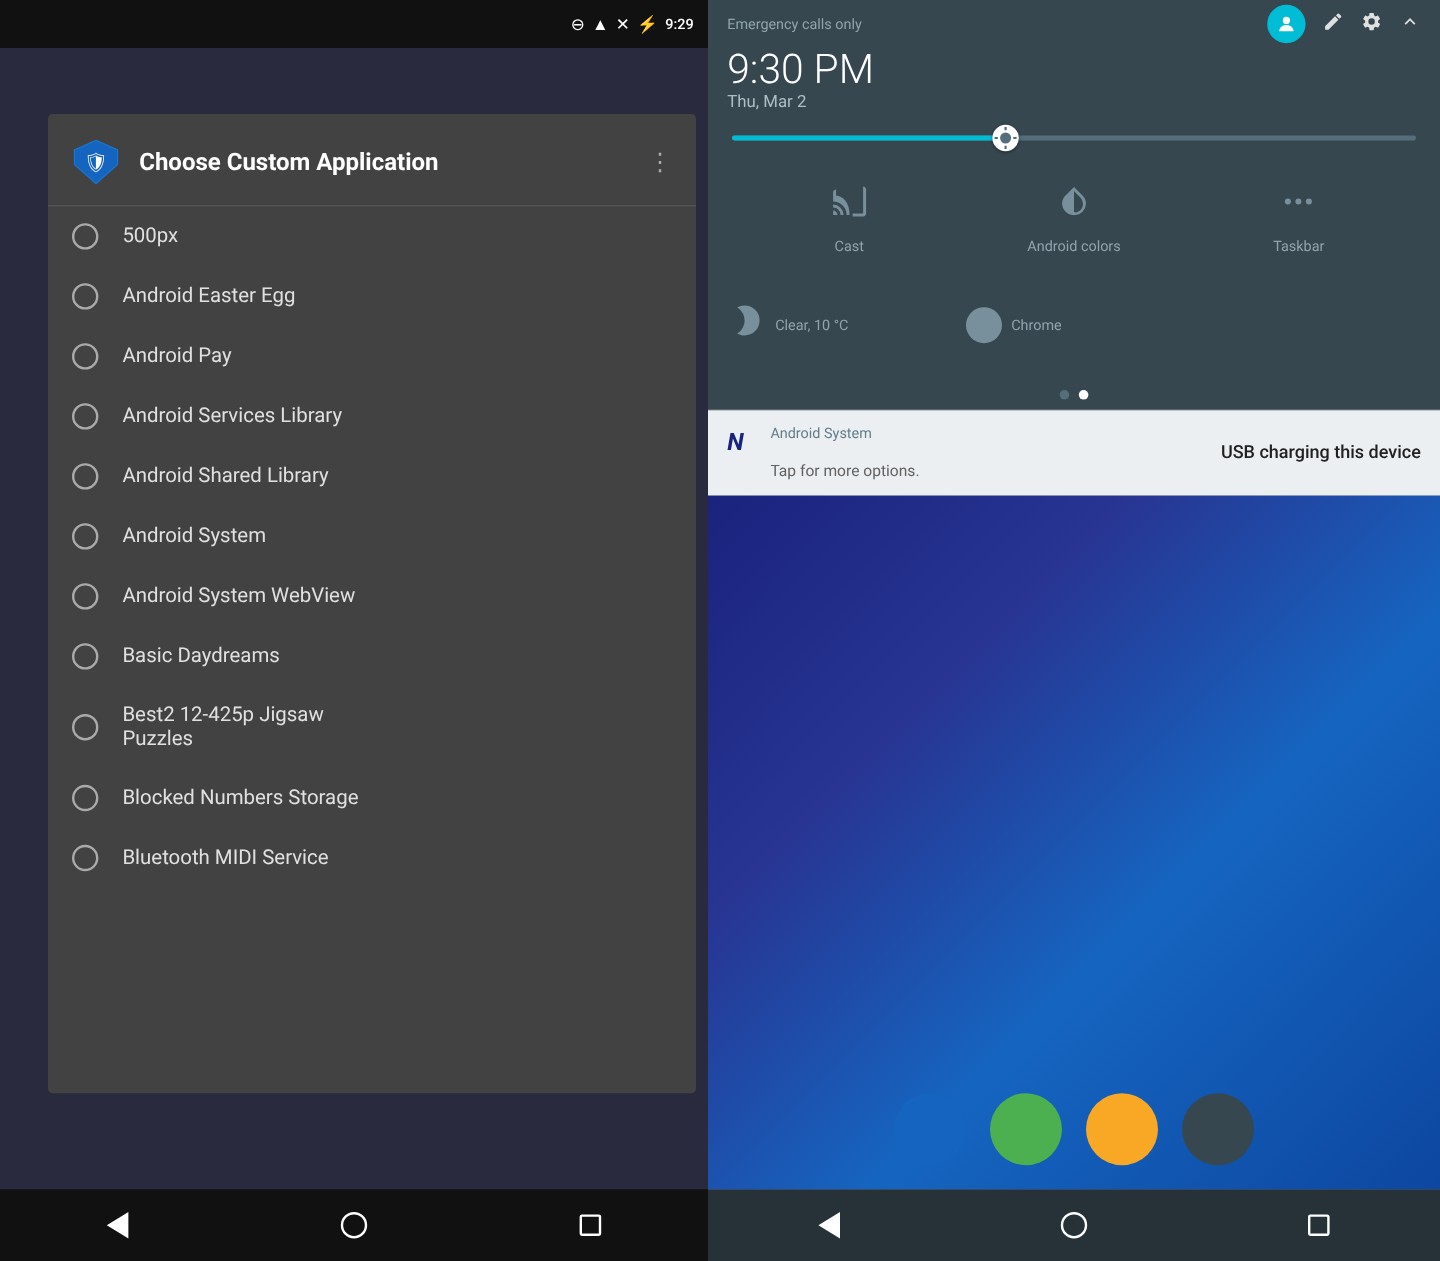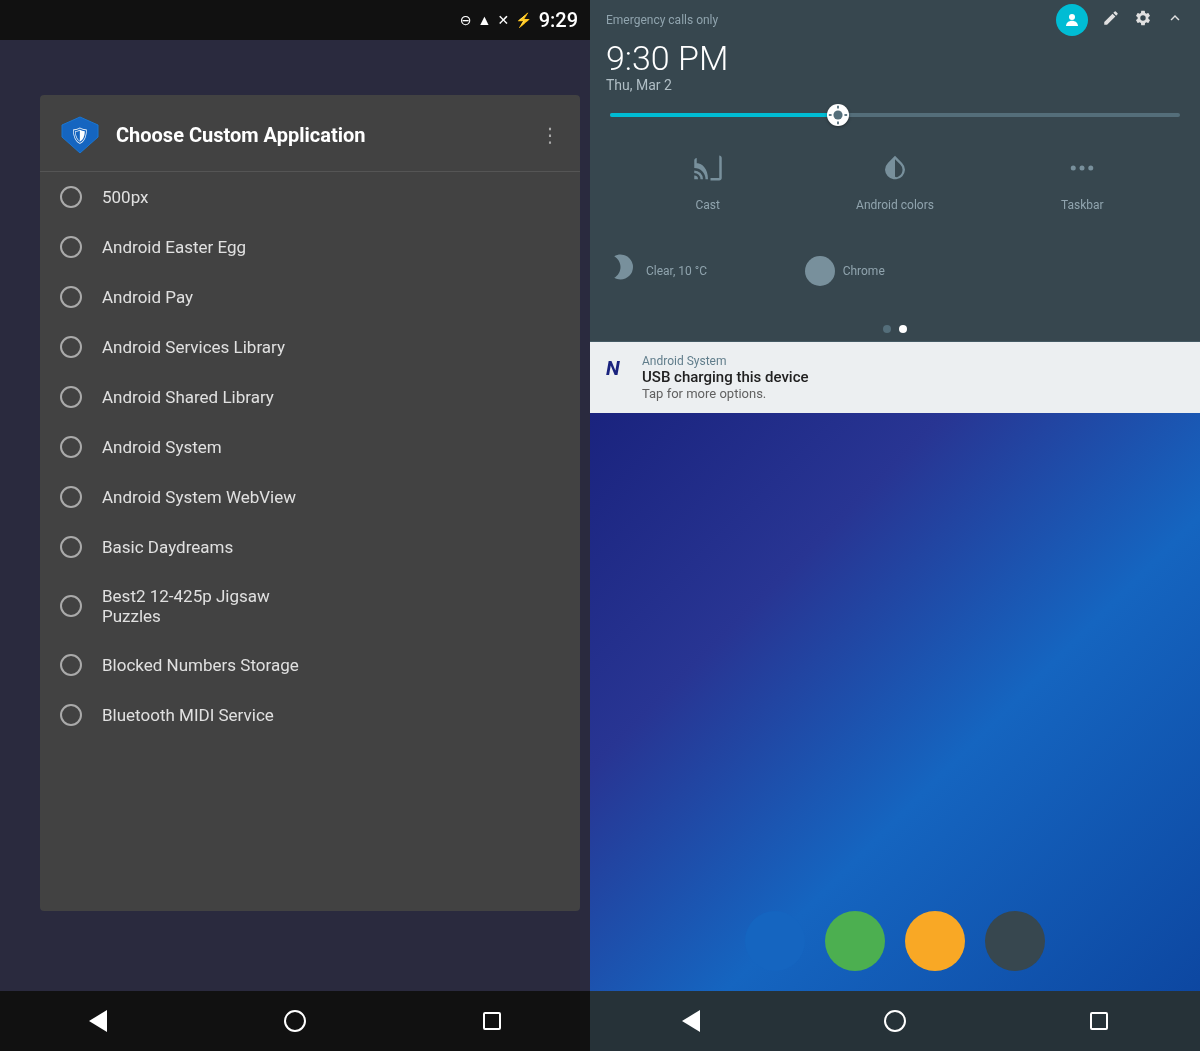--- a/index.html
+++ b/index.html
@@ -33,21 +33,21 @@
     }
 
     .status-bar-left .status-icons {
       display: flex;
       align-items: center;
       gap: 6px;
     }
 
     .status-time {
       color: #fff;
-      font-size: 20px;
+      font-size: 12px;
       font-weight: 500;
     }
 
     .status-icon-item {
       color: #fff;
       font-size: 14px;
     }
 
     
     .app-background {
@@ -372,20 +372,21 @@
 
     .notif-app {
       font-size: 12px;
       color: #607d8b;
     }
 
     .notif-title {
       font-size: 15px;
       color: #212121;
       font-weight: 500;
+      text-align: right;
     }
 
     .notif-body {
       font-size: 13px;
       color: #616161;
     }
 
     
     .wallpaper-preview {
       flex: 1;

